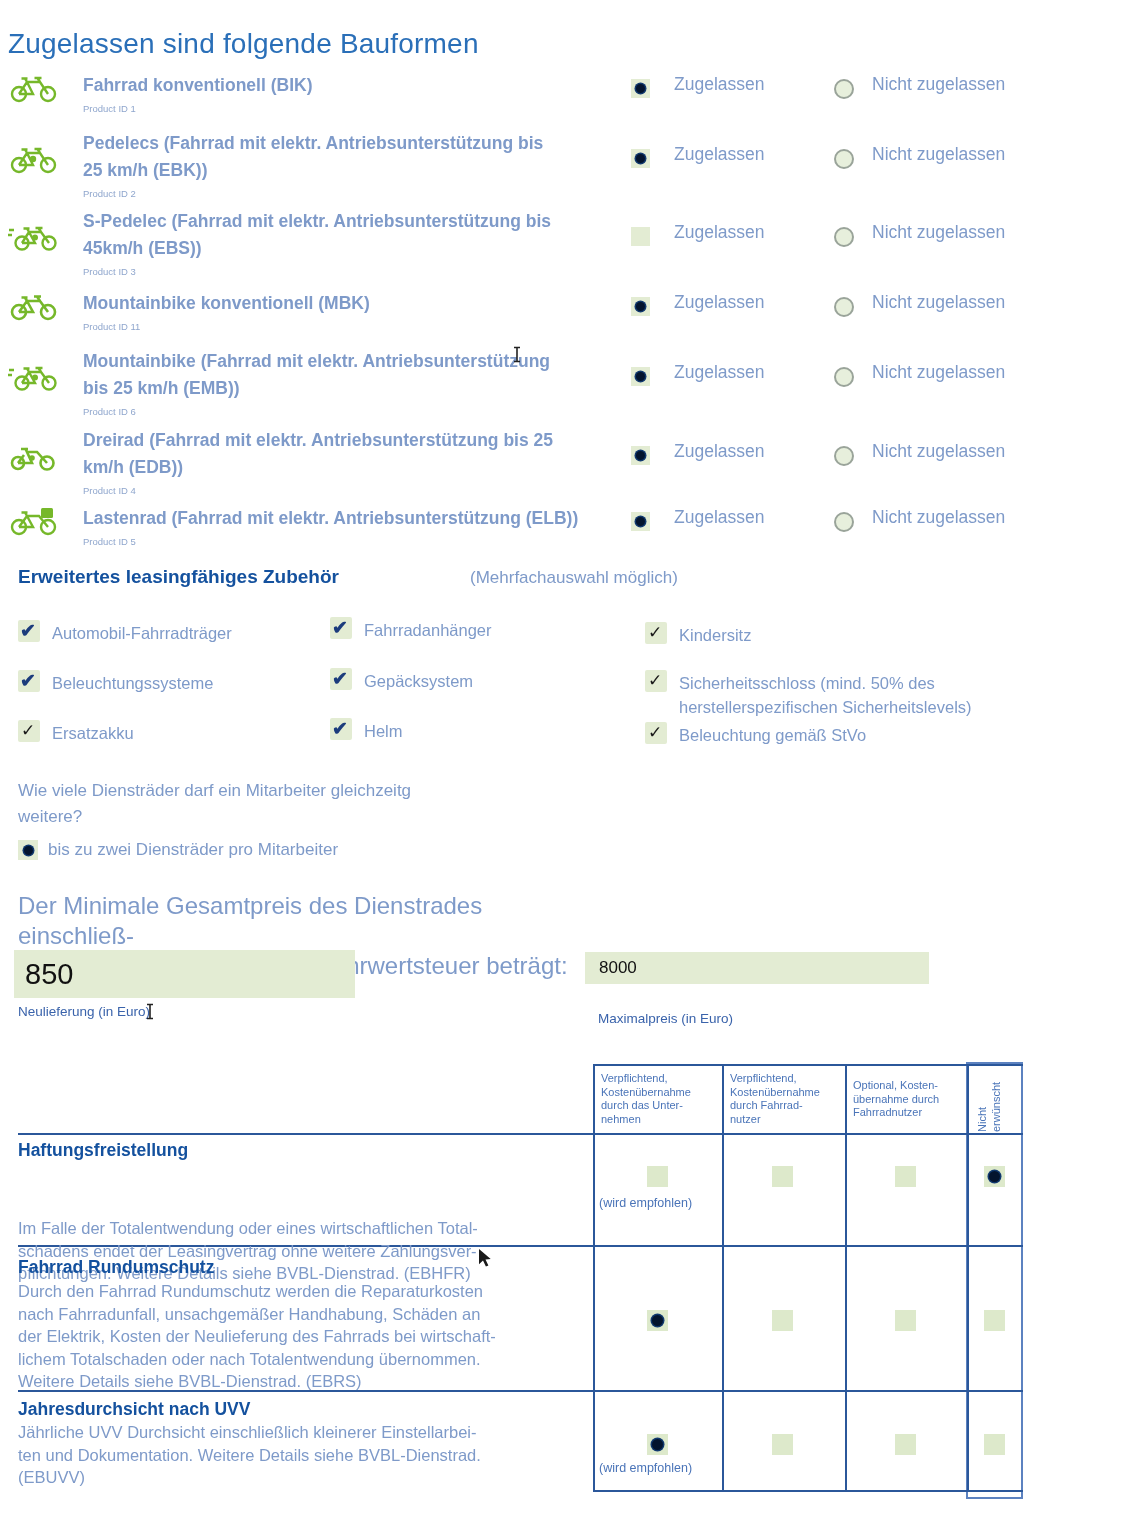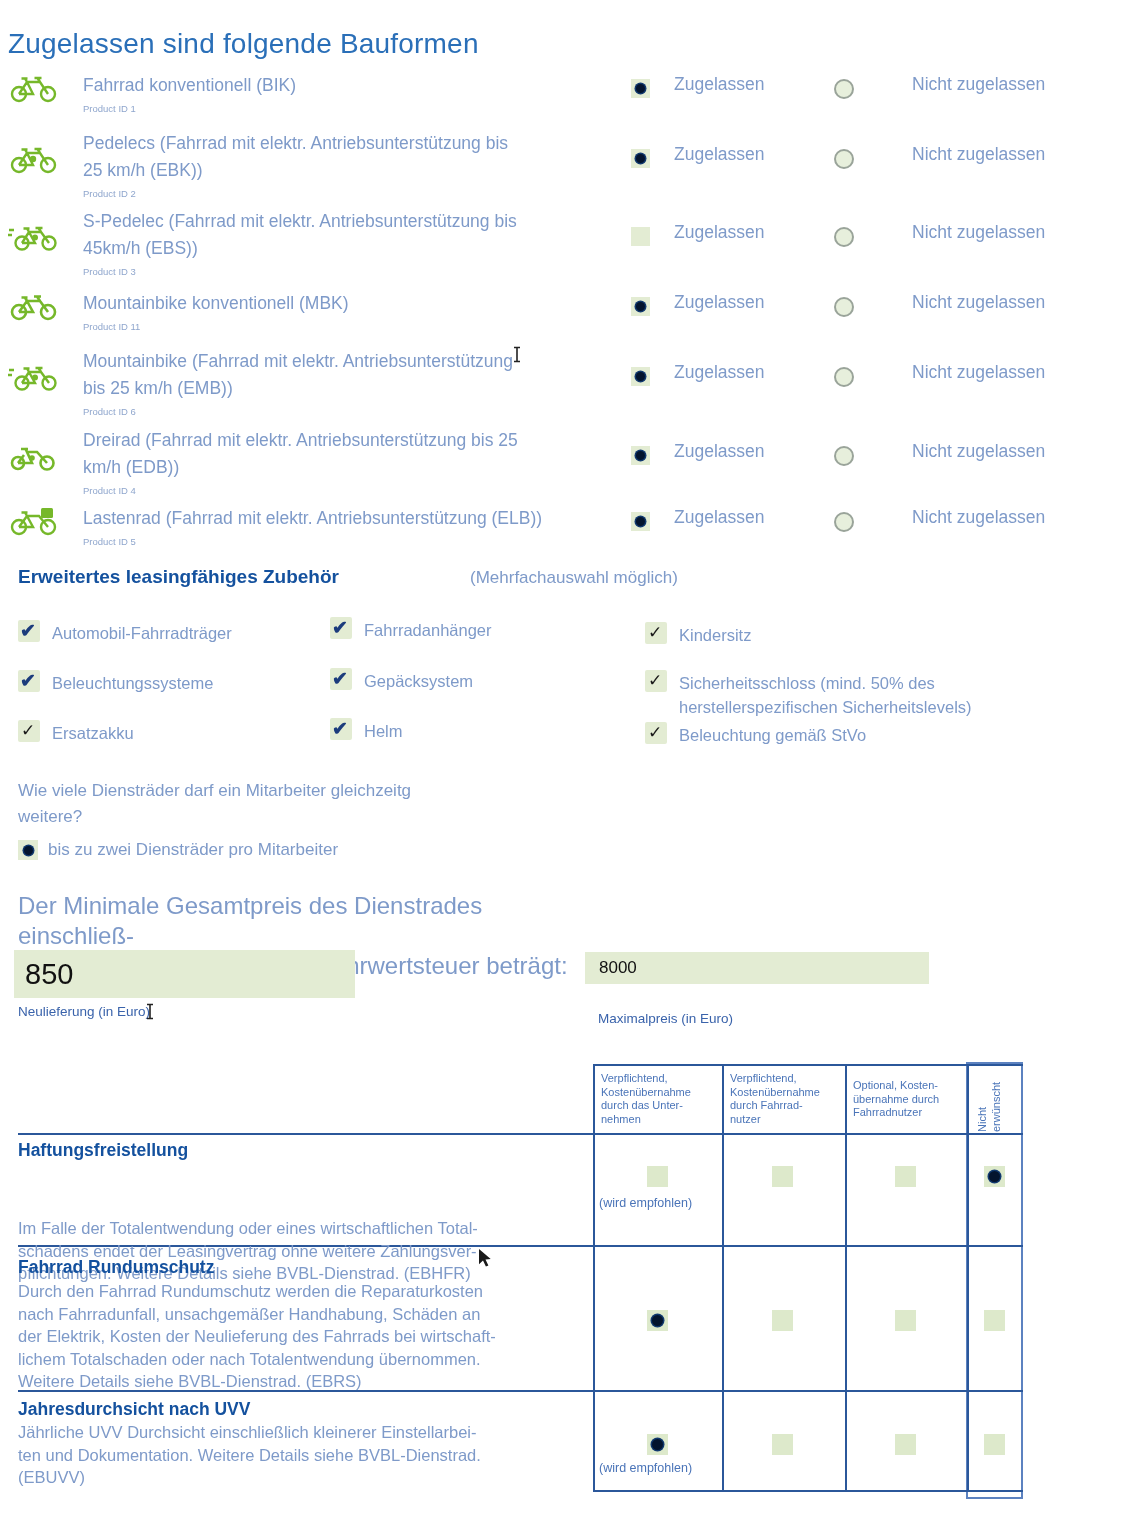--- a/index.html
+++ b/index.html
@@ -6,33 +6,33 @@
   .page{position:relative;width:1133px;height:1516px;background:#fff;overflow:hidden;
         font-family:"Liberation Sans",sans-serif;}
   .pre{white-space:pre-line;}
 
   .title{position:absolute;left:8px;top:28px;font-size:28px;color:#2a6fb8;letter-spacing:.2px;}
 
   
   .bike-row{position:absolute;left:0;width:1133px;height:70px;}
   .bike-row .bike-icon{position:absolute;left:8px;top:-3px;width:50px;height:30px;}
   .bike-row.l2 .bike-icon{top:10px;}
-  .bike-label{position:absolute;left:83px;top:-4px;font-size:17.5px;line-height:27px;color:#7e9ac9;white-space:pre-line;width:540px;}
+  .bike-label{position:absolute;left:83px;top:-4px;font-size:17.5px;line-height:27px;color:#7e9ac9;white-space:pre-line;width:540px;font-weight:bold;}
   .pid{position:absolute;left:83px;top:27px;font-size:9.5px;color:#8fa6cd;}
   .l2 .pid{top:54px;}
   .radio-sq{position:absolute;left:631px;top:3px;width:19px;height:19px;background:#e3ecd3;}
   .l2 .radio-sq{top:15px;}
   .radio-sq.sel::after{content:"";position:absolute;left:5px;top:5px;width:9px;height:9px;border-radius:50%;
         background:#03142e;box-shadow:0 0 0 1.5px #10386e;}
   .radio-circle{position:absolute;left:834px;top:3px;width:16px;height:16px;border-radius:50%;
         border:2.5px solid #9aa49a;background:#e7efdc;}
   .l2 .radio-circle{top:15px;}
   .opt-label{position:absolute;top:-2px;font-size:17.5px;color:#7e9ac9;}
   .l2 .opt-label{top:10px;}
-  .opt-yes{left:674px;} .opt-no{left:912px;}
+  .opt-yes{left:674px;} .opt-no{left:872px;}
 
   
   .sec-title{position:absolute;left:18px;top:566px;font-size:19px;font-weight:bold;color:#14519e;}
   .sec-hint{position:absolute;left:470px;top:568px;font-size:17px;color:#7e9ac9;}
   .acc-item{position:absolute;}
   .checkbox{position:absolute;left:0;top:0;width:22px;height:22px;background:#e3ecd3;border-radius:2px;}
   .checkbox.check-bold::after{content:"✔";position:absolute;left:2px;top:-1px;font-size:19px;color:#1c3c7c;font-weight:bold;}
   .checkbox.check-thin::after{content:"✓";position:absolute;left:3px;top:0px;font-size:17px;color:#1a1a1a;}
   .acc-label{position:absolute;left:34px;top:1px;font-size:16.5px;line-height:24px;color:#7e9ac9;white-space:pre-line;width:370px;}
 

